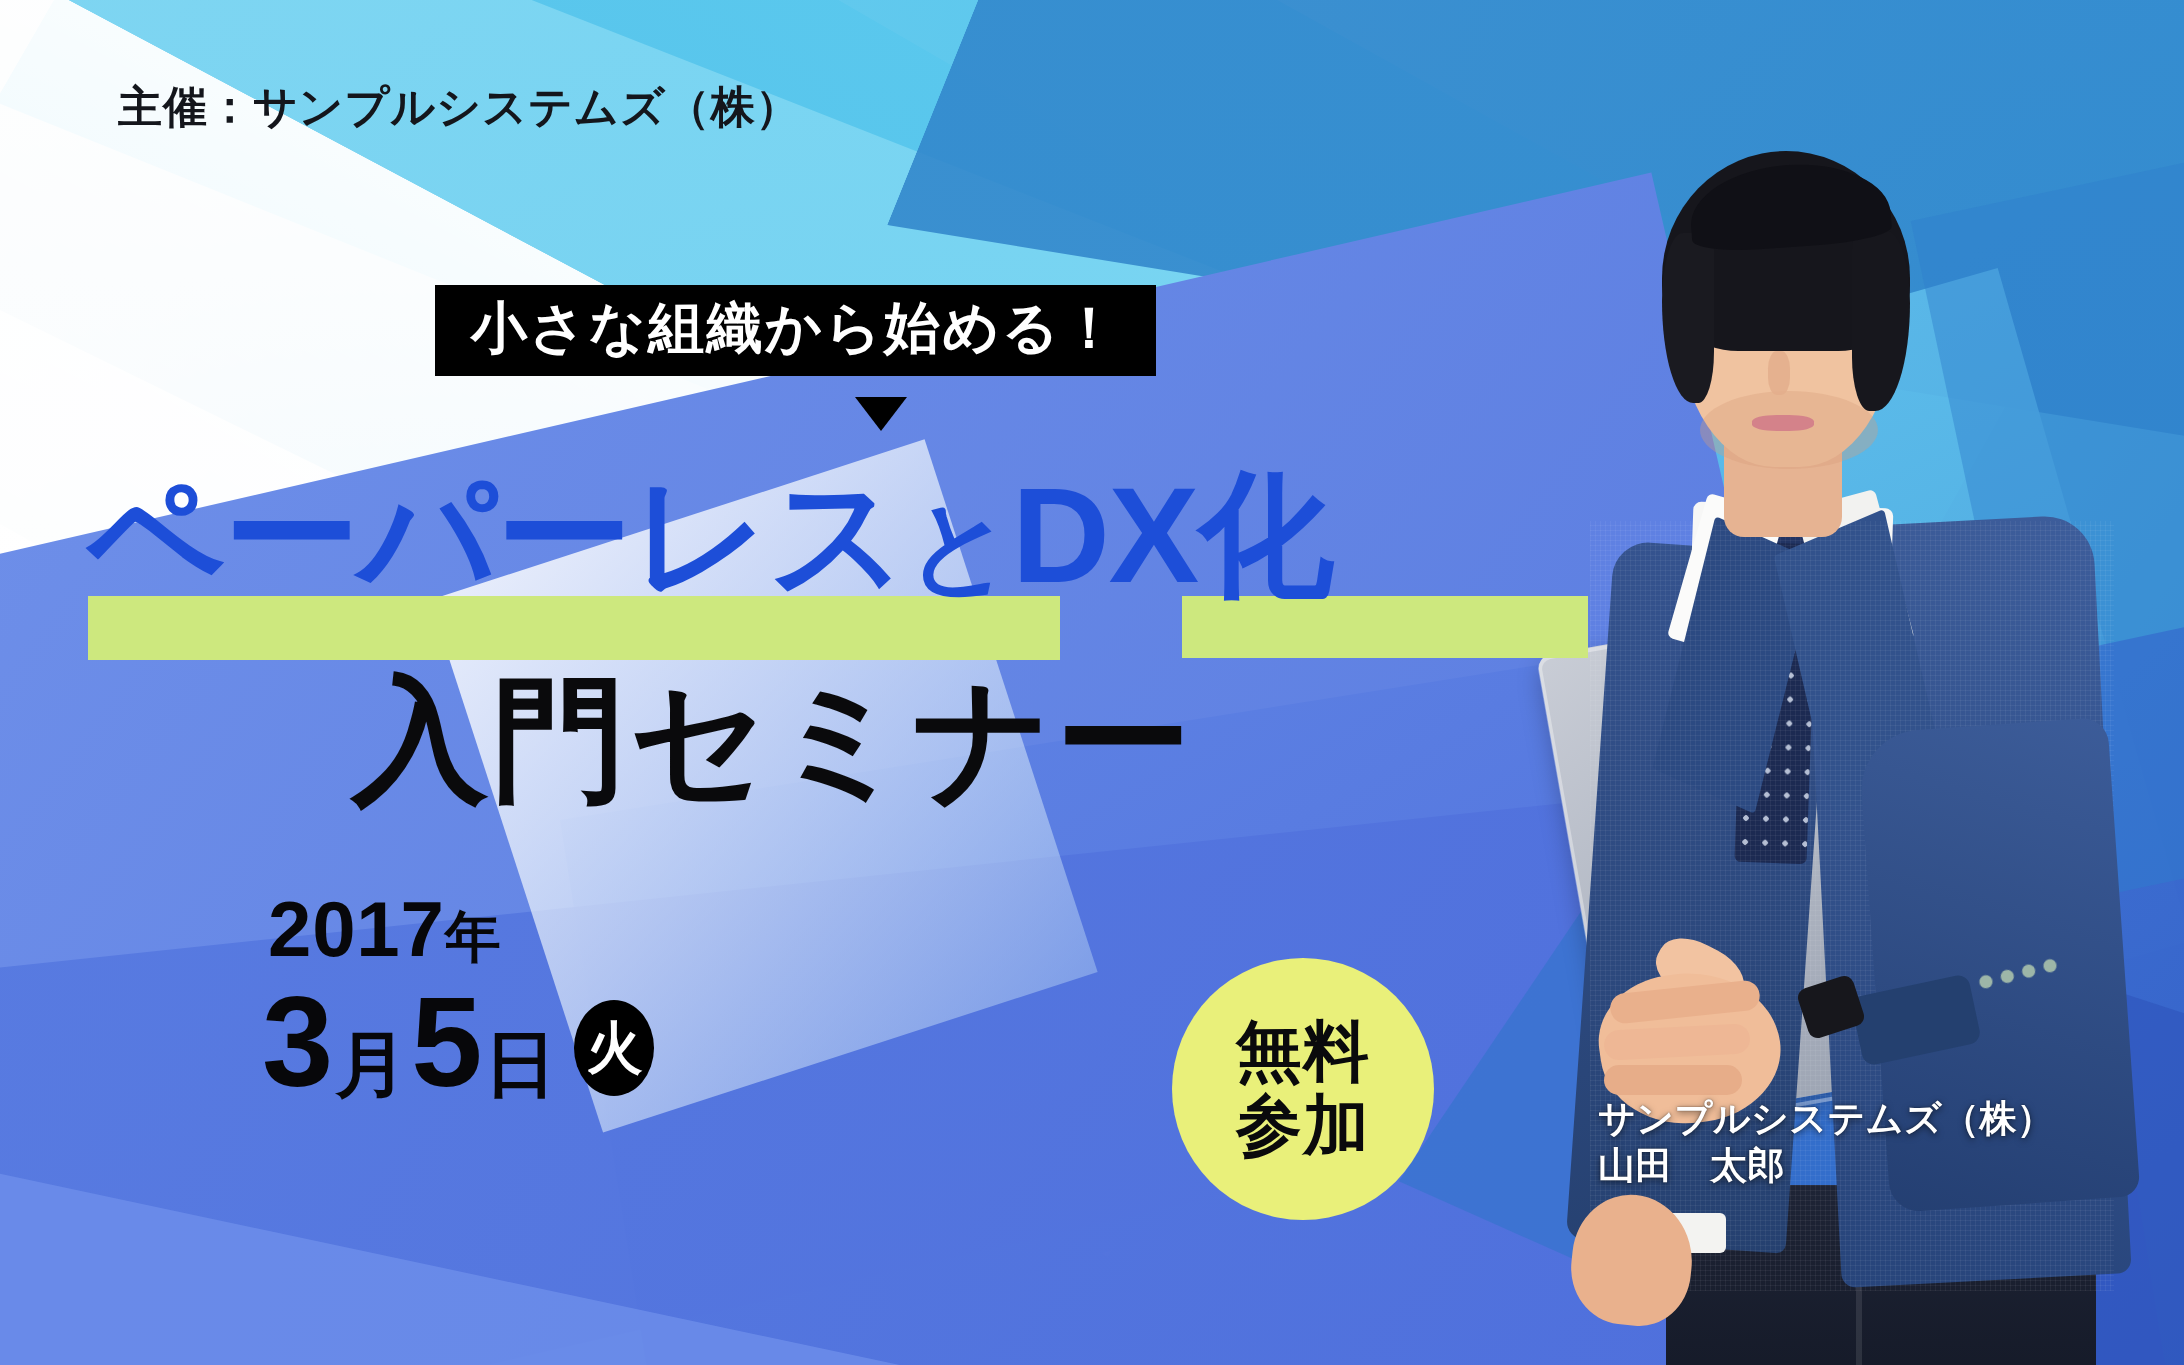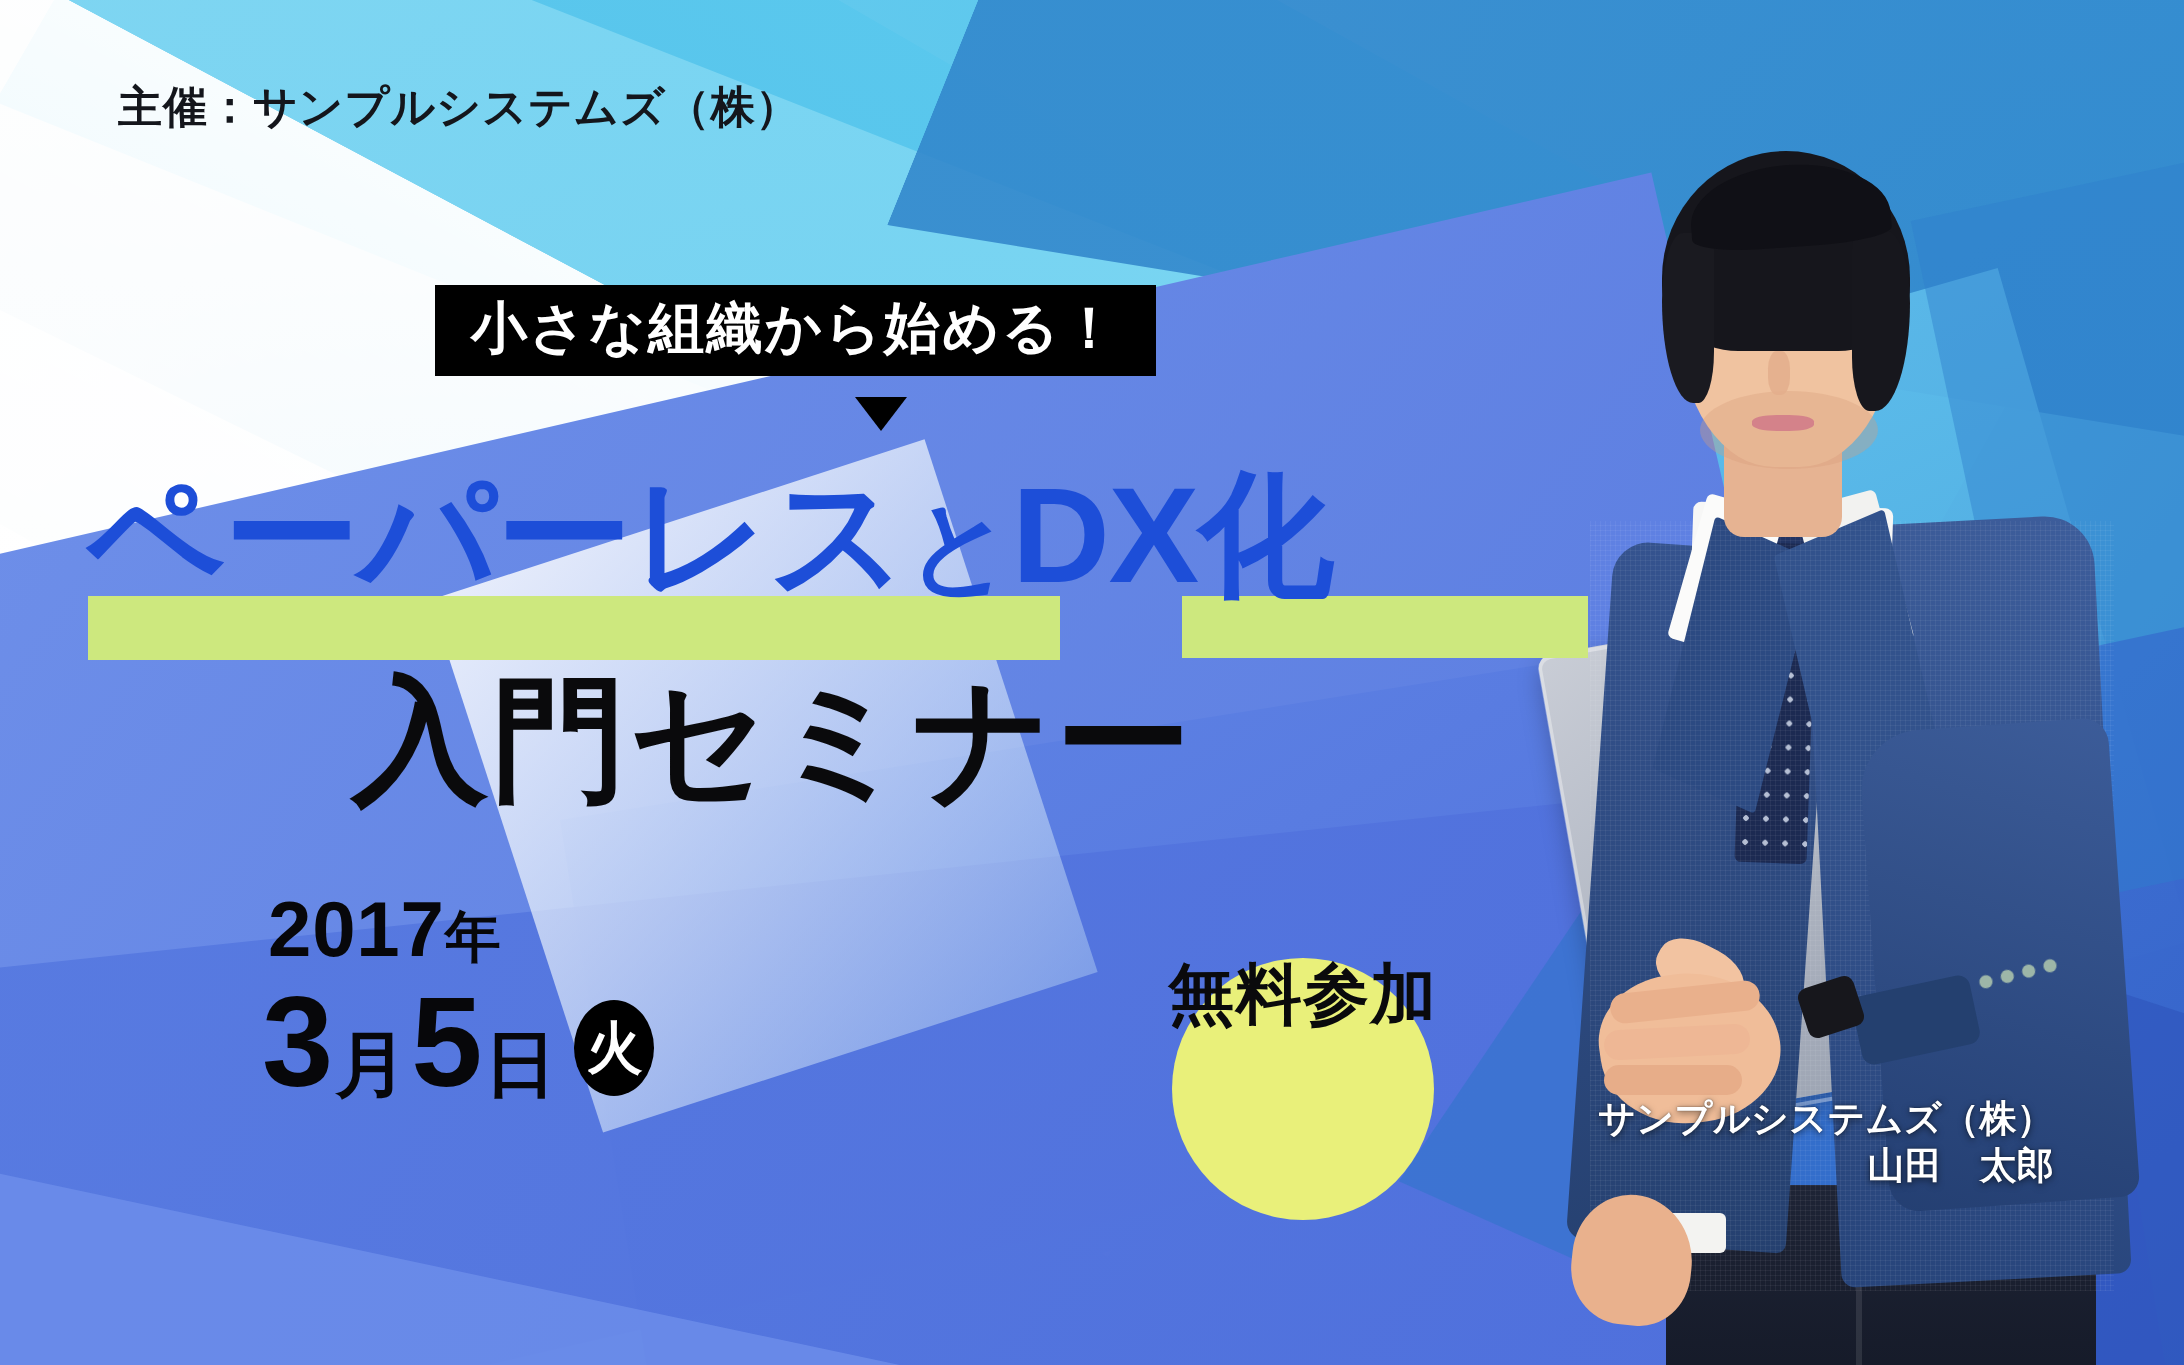--- a/index.html
+++ b/index.html
@@ -315,35 +315,34 @@
   }
   .venue-text {
     font-size: 50px; font-weight: 700; color:#fff;
     letter-spacing: .18em; white-space: nowrap; line-height: 1.1;
   }
 
   .badge {
     position:absolute; left:1172px; top:958px;
     width: 262px; height: 262px; border-radius: 50%;
     background:#e9f07a;
-    display:flex; flex-direction:row;
-    align-items:flex-start; justify-content:center;
+    display:flex; flex-direction:column;
+    align-items:center; justify-content:center;
   }
   .badge-line {
     font-size: 66px; font-weight: 800; color:#0a0a0c;
     letter-spacing: .02em; line-height: 1.12; white-space: nowrap;
   }
 
   .speaker {
     position:absolute; left:1598px; top:1095px;
     color:#ffffff; font-weight: 700;
     font-size: 37px; line-height: 1.28;
     letter-spacing: .01em; white-space: nowrap;
     text-shadow: 0 2px 7px rgba(0,0,0,.55), 0 0 2px rgba(0,0,0,.5);
-    text-align: right;
   }
 </style>
 </head>
 <body>
 
 <div id="banner">
 
   <div class="bg-layer bg-base"></div>
   <div class="ray ray-cyan-1"></div>
   <div class="ray ray-cyan-2"></div>

